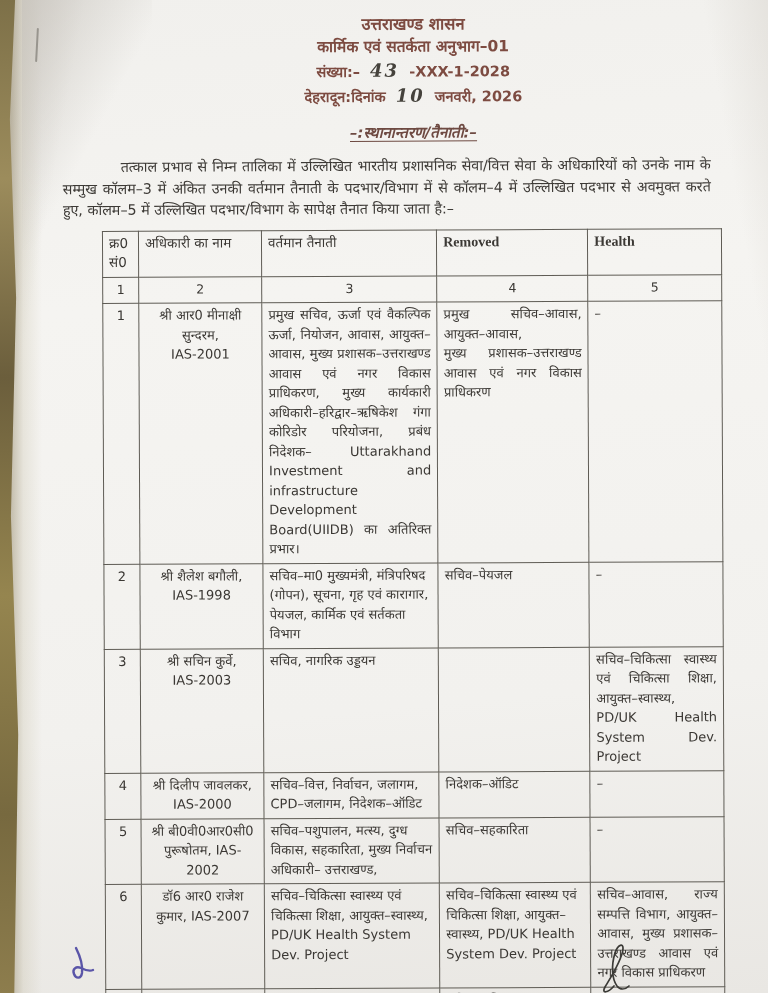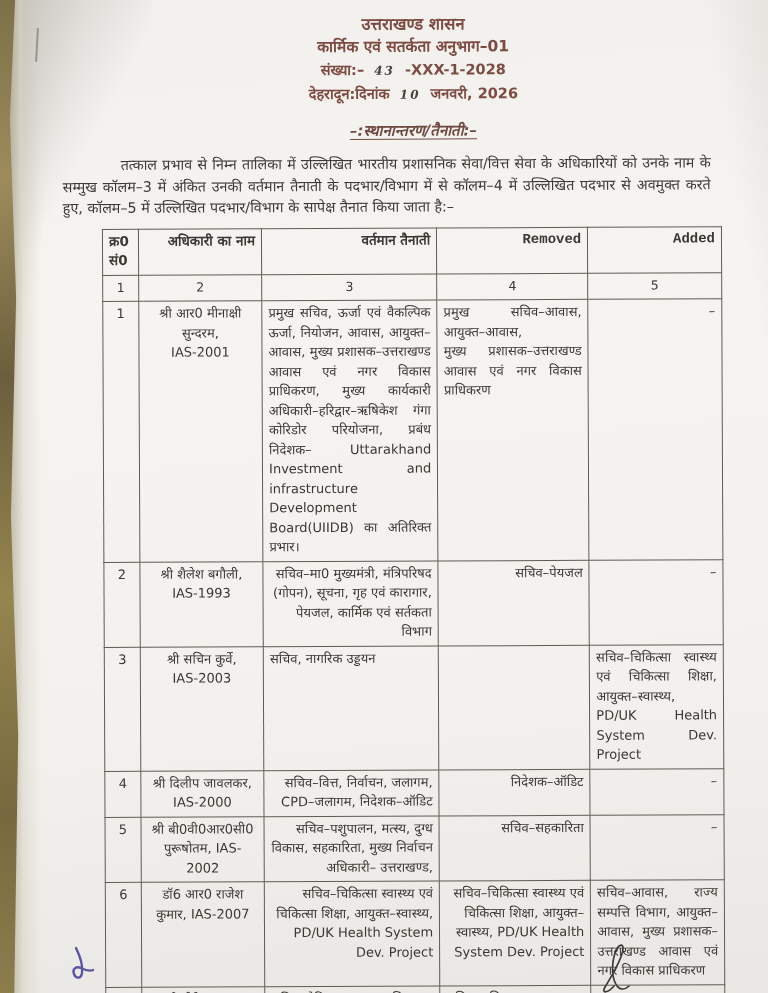--- a/index.html
+++ b/index.html
@@ -37,21 +37,21 @@
   .doc{
     position:absolute;left:96px;top:14px;width:634px;
     color:#3a3733;transform:rotate(-0.25deg);transform-origin:top left;
   }
   .letterhead{text-align:center;color:#7d4b41;line-height:23px;}
   .lh-org{font-size:16.5px;font-weight:bold;}
   .lh-dept{font-size:15.5px;font-weight:bold;}
   .lh-num,.lh-date{font-size:14.5px;font-weight:bold;}
   .hw{
     font-family:"DejaVu Serif",serif;font-style:italic;font-weight:bold;
-    color:#45423c;font-size:12px;letter-spacing:2px;padding:0 5px;
+    color:#45423c;font-size:18px;letter-spacing:2px;padding:0 5px;
   }
   .doc-title{
     text-align:center;margin-top:13px;font-size:15px;font-weight:bold;color:#6e4a42;
   }
   .doc-title span{text-decoration:underline;text-underline-offset:3px;font-style:italic;}
   .intro{
     margin-top:14px;font-size:14.3px;line-height:21.5px;text-align:justify;
     color:#3d3a36;width:648px;margin-left:-34px;
   }
   .intro .indent{display:inline-block;width:58px;}
@@ -59,24 +59,24 @@
     border-collapse:collapse;table-layout:fixed;
     width:620px;margin-top:9px;margin-left:5px;
     font-size:13px;color:#3b3834;
   }
   table.transfer td,table.transfer th{
     border:1px solid #5f5c55;vertical-align:top;
     padding:2px 6px 4px 6px;line-height:19.5px;
     white-space:pre-line;word-wrap:break-word;
   }
   th{font-weight:bold;}
-  .th-dev{font-weight:bold;font-size:13.5px;}
-  .th-en{font-weight:bold;font-size:14px;font-family:Liberation Mono, monospace;}
+  .th-dev{font-weight:normal;font-size:13.5px;}
+  .th-en{font-weight:bold;font-size:14px;font-family:Liberation Serif, serif;}
   .num-row td{text-align:center;padding:0 4px 2px 4px;line-height:17px;font-size:12.5px;}
-  .c{text-align:right;}
+  .c{text-align:left;}
   .j{text-align:justify;}
   .l{text-align:left;}
   .sno{text-align:center;}
   .name{text-align:center;}
   
   .mark{position:absolute;}
   .mark-bl{left:62px;top:946px;}
   .mark-br{left:598px;top:942px;}
 </style>
 </head>
@@ -119,42 +119,42 @@
           <col style="width:24.4%">
           <col style="width:21.6%">
       </colgroup>
       <tbody>
           <tr>
         <th class="th-dev l">क्र0
 सं0</th>
         <th class="th-dev c">अधिकारी का नाम</th>
         <th class="th-dev c">वर्तमान तैनाती</th>
         <th class="th-en c">Removed</th>
-        <th class="th-en c">Added</th>
+        <th class="th-en c">Health</th>
       </tr>
       <tr class="num-row">
         <td>1</td>
         <td>2</td>
         <td>3</td>
         <td>4</td>
         <td>5</td>
       </tr>
       <tr>
         <td class="sno">1</td>
         <td class="name">श्री आर0 मीनाक्षी सुन्दरम,
 IAS-2001</td>
         <td class="j">प्रमुख सचिव, ऊर्जा एवं वैकल्पिक ऊर्जा, नियोजन, आवास, आयुक्त–आवास, मुख्य प्रशासक–उत्तराखण्ड आवास एवं नगर विकास प्राधिकरण, मुख्य कार्यकारी अधिकारी–हरिद्वार–ऋषिकेश गंगा कोरिडोर परियोजना, प्रबंध निदेशक– Uttarakhand Investment and infrastructure Development Board(UIIDB) का अतिरिक्त प्रभार।</td>
         <td class="j">प्रमुख सचिव–आवास, आयुक्त–आवास,
 मुख्य प्रशासक–उत्तराखण्ड आवास एवं नगर विकास प्राधिकरण</td>
         <td class="c">–</td>
       </tr>
       <tr>
         <td class="sno">2</td>
         <td class="name">श्री शैलेश बगौली,
-IAS-1993</td>
+IAS-1998</td>
         <td class="c">सचिव–मा0 मुख्यमंत्री, मंत्रिपरिषद (गोपन), सूचना, गृह एवं कारागार, पेयजल, कार्मिक एवं सर्तकता विभाग</td>
         <td class="c">सचिव–पेयजल</td>
         <td class="c">–</td>
       </tr>
       <tr>
         <td class="sno">3</td>
         <td class="name">श्री सचिन कुर्वे,
 IAS-2003</td>
         <td class="l">सचिव, नागरिक उड्डयन</td>
         <td class="c"></td>

